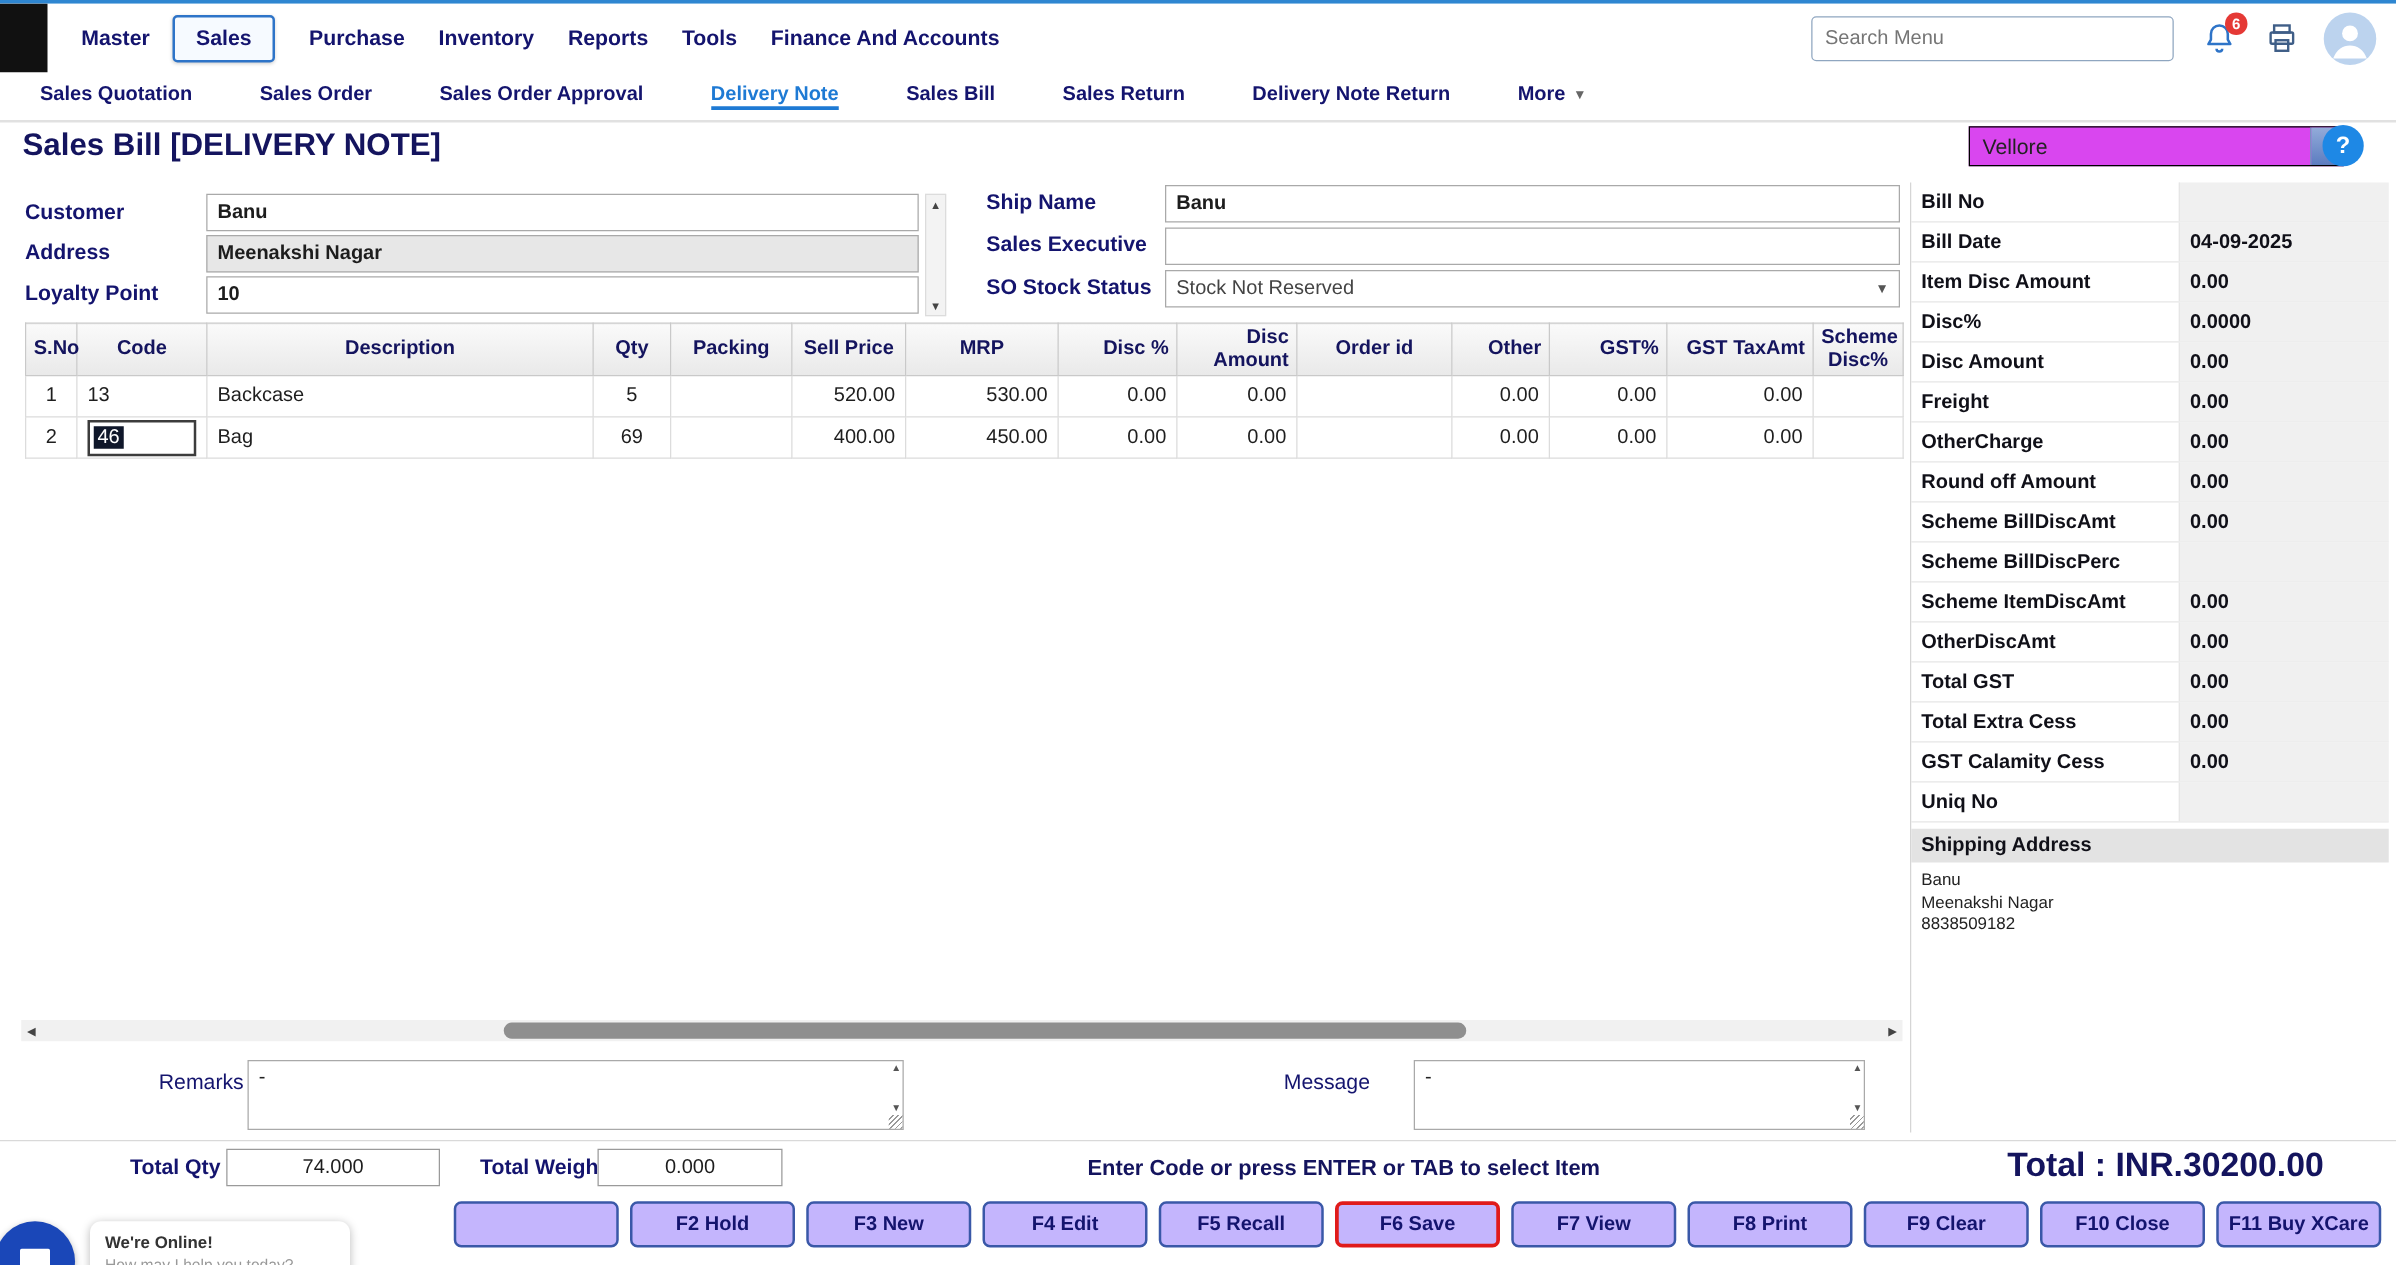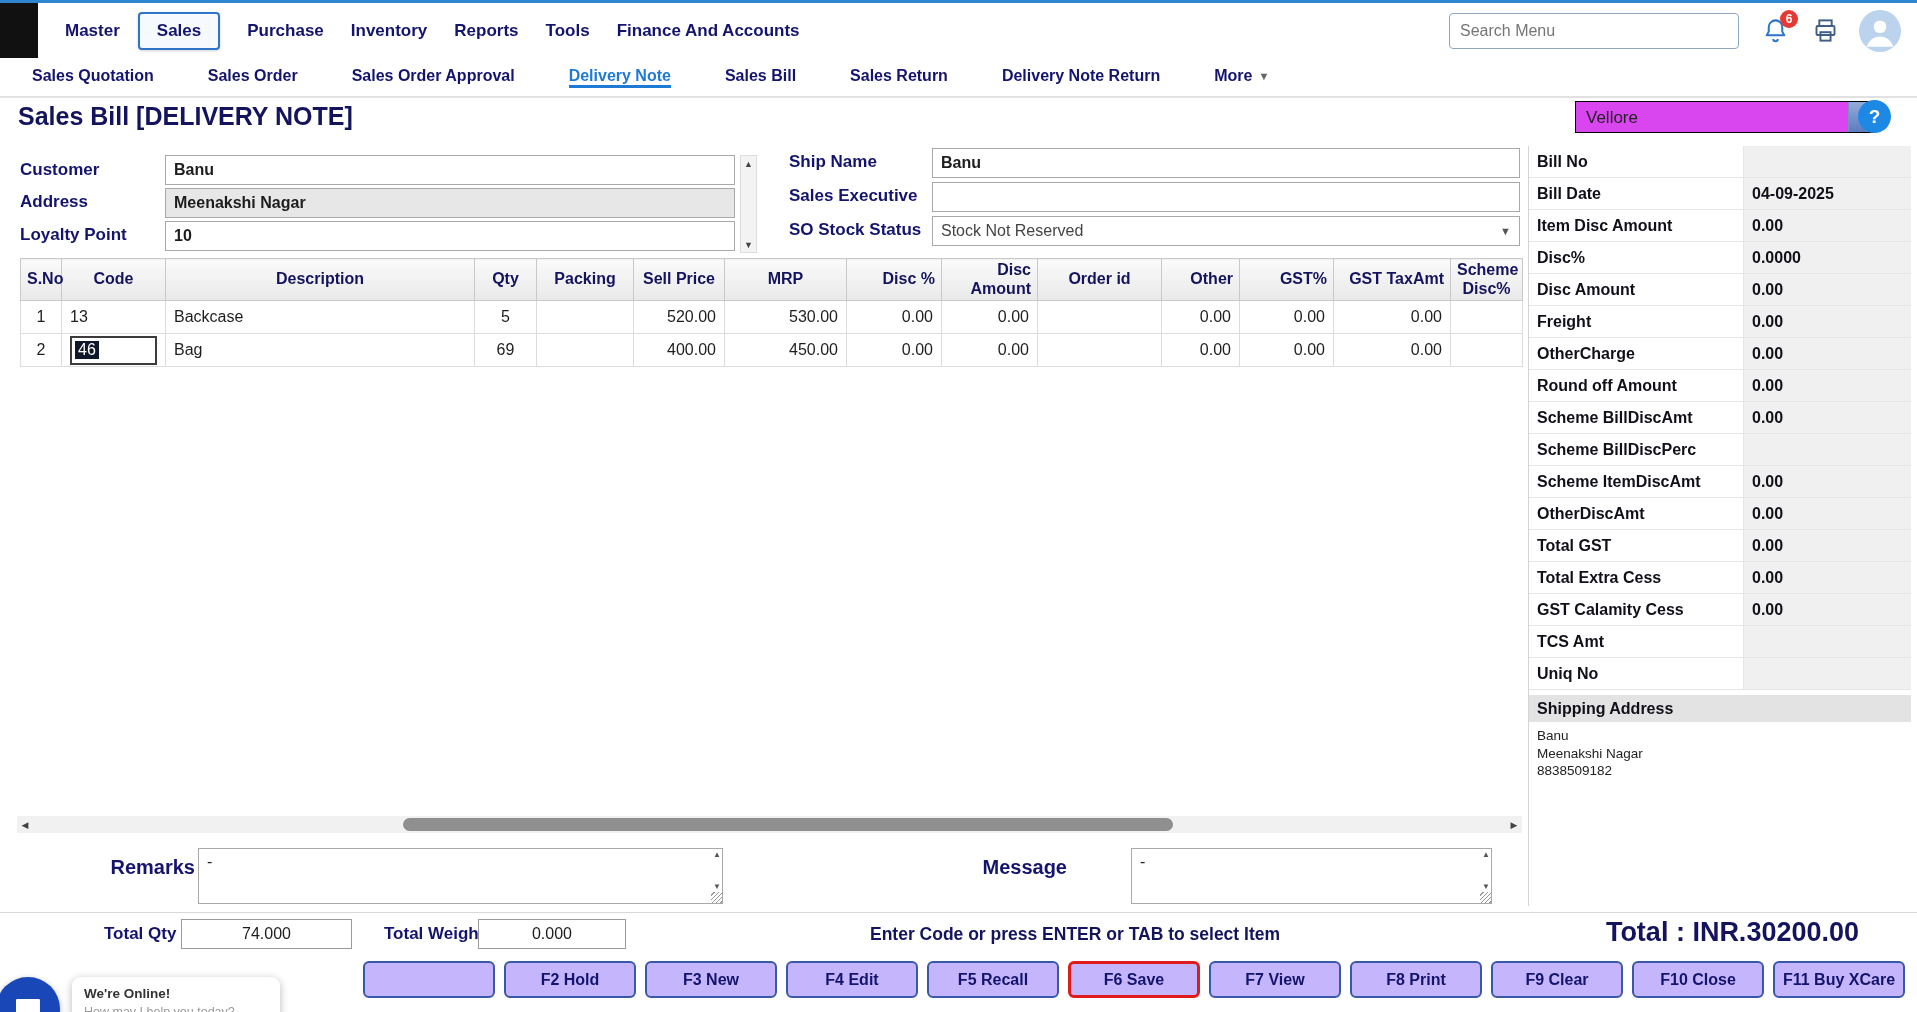--- a/index.html
+++ b/index.html
@@ -63,21 +63,21 @@
 
   
   .summary { position:absolute; left:1528px; top:146px; width:383px; height:760px; border-left:1px solid #d5d5d5; background:#fff; }
   .srow { display:flex; height:32px; border-bottom:1px solid #e6e6e6; }
   .slabel { flex:0 0 214px; display:flex; align-items:center; padding-left:8px; font-size:16px; font-weight:700; color:#101018; }
   .svalue { flex:1; background:#f0f0f0; border-left:1px solid #e6e6e6; display:flex; align-items:center; padding-left:8px; font-size:16px; font-weight:700; color:#101018; }
   .ship-title { margin-top:5px; height:27px; background:#e3e3e3; display:flex; align-items:center; padding-left:8px; font-size:16px; font-weight:700; color:#101018; }
   .ship-lines { padding:5px 8px; font-size:13.5px; color:#222; line-height:1.3; }
 
   
-  .note-label { position:absolute; font-size:20px; font-weight:700; color:#14146e; text-align:right; }
+  .note-label { position:absolute; font-size:17px; font-weight:400; color:#14146e; text-align:right; }
   .note-box { position:absolute; height:56px; border:1px solid #a9a9a9; background:#fff; font-size:16px; color:#222; padding:4px 18px 4px 8px; cursor:text; }
   .spin { position:absolute; right:1px; font-size:8px; color:#555; line-height:1; cursor:pointer; }
   .spin-up { top:2px; } .spin-down { bottom:12px; }
   .grip { position:absolute; right:0; bottom:0; width:11px; height:11px; background:repeating-linear-gradient(135deg, transparent 0 2px, #999 2px 3px); cursor:nwse-resize; }
 
   
   .totals-bar { position:absolute; left:0; right:0; top:912px; height:46px; border-top:1px solid #d9d9d9; background:#fff; }
   .tlabel { position:absolute; font-size:17px; font-weight:700; color:#14146e; top:11px; }
   .tinput { position:absolute; top:6px; height:30px; border:1px solid #9a9a9a; background:#fff; font-size:16px; color:#1d1d1d; text-align:center; font-family:inherit; }
   .hint { position:absolute; left:1075px; top:11px; transform:translateX(-50%); font-size:17.5px; font-weight:700; color:#14145e; white-space:nowrap; }
@@ -317,43 +317,39 @@
       </div>
     <div class="srow">
         <div class="slabel">Total Extra Cess</div>
         <div class="svalue">0.00</div>
       </div>
     <div class="srow">
         <div class="slabel">GST Calamity Cess</div>
         <div class="svalue">0.00</div>
       </div>
     <div class="srow">
-        <div class="slabel">TCS Amt</div>
-        <div class="svalue"></div>
-      </div>
-    <div class="srow">
         <div class="slabel">Uniq No</div>
         <div class="svalue"></div>
       </div>
     <div class="ship-title">Shipping Address</div>
     <div class="ship-lines">
       <div>Banu</div>
       <div>Meenakshi Nagar</div>
       <div>8838509182</div>
     </div>
   </div>
 
   <div class="note-label" style="left:80px; top:856px; width:115px;">Remarks</div>
   <div class="note-box" style="left:198px; top:848px; width:525px;">
     <span>-</span>
     <span class="spin spin-up">▲</span>
     <span class="spin spin-down">▼</span>
     <span class="grip"></span>
   </div>
-  <div class="note-label" style="left:955px; top:856px; width:112px;">Message</div>
+  <div class="note-label" style="left:984px; top:856px; width:112px;">Message</div>
   <div class="note-box" style="left:1131px; top:848px; width:361px;">
     <span>-</span>
     <span class="spin spin-up">▲</span>
     <span class="spin spin-down">▼</span>
     <span class="grip"></span>
   </div>
 
   <div class="totals-bar">
     <span class="tlabel" style="left:104px;">Total Qty</span>
     <input class="tinput" style="left: 181px; width: 171px;" value="74.000">

